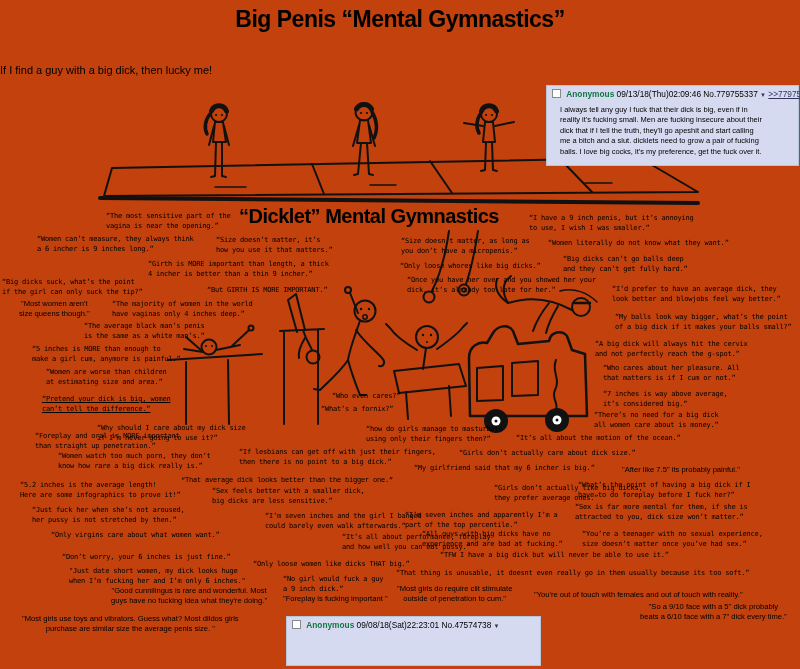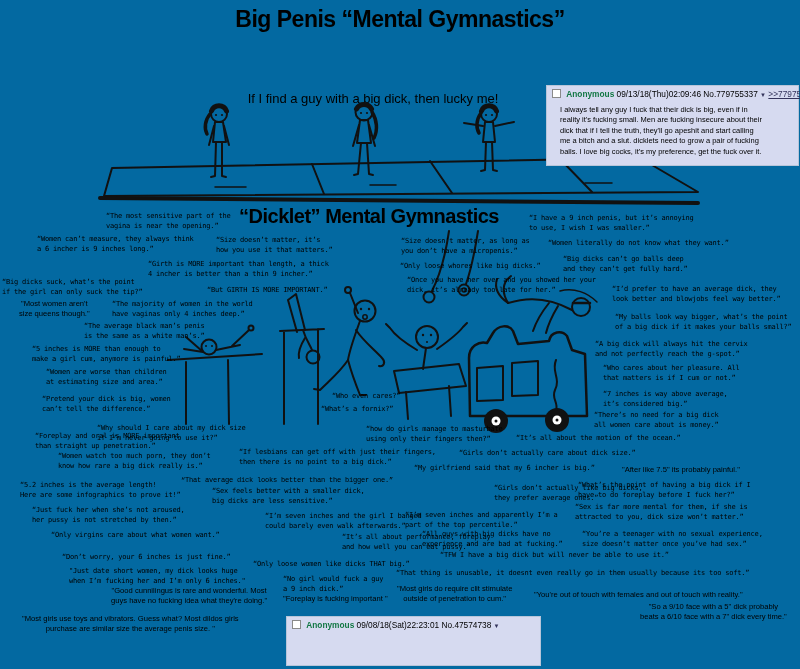--- a/index.html
+++ b/index.html
@@ -1,22 +1,22 @@
 <!DOCTYPE html>
 <html><head>
 <meta charset="utf-8">
 <style>
   html,body{margin:0;padding:0;background:#fff;}
-  #canvas{position:relative;width:800px;height:669px;background:#0369a1;overflow:hidden;
+  #canvas{position:relative;width:800px;height:669px;background:#c2410c;overflow:hidden;
           font-family:"Liberation Sans",sans-serif;color:#000;}
   .title{position:absolute;top:6px;left:0;width:800px;text-align:center;
          font-size:23px;font-weight:bold;letter-spacing:-0.5px;}
   .intro{position:absolute;top:43px;left:0;width:800px;text-align:center;
          font-size:11.5px;line-height:13.5px;white-space:pre-line;}
-  .lucky{position:absolute;top:91px;left:0;width:746px;text-align:center;font-size:13px;}
+  .lucky{position:absolute;top:64px;left:0;width:746px;text-align:left;font-size:11px;}
   .section-title{position:absolute;top:205px;left:0;width:738px;text-align:center;
          font-size:20px;font-weight:bold;letter-spacing:-0.5px;}
   .q{position:absolute;white-space:pre;}
   .q.m{font-family:"DejaVu Sans Mono",monospace;font-size:7px;line-height:9.5px;letter-spacing:-0.2px;}
   .q.s{font-family:"Liberation Sans",sans-serif;font-size:7.6px;line-height:10px;}
   .post{position:absolute;background:#d6daf0;border:1px solid #b7c5d9;}
   .post-header{padding:3px 5px 0 5px;font-size:8.3px;white-space:nowrap;}
   .checkbox{display:inline-block;width:7px;height:7px;background:#fff;border:1px solid #8a8a8a;
             vertical-align:-1px;margin-right:3px;}
   .name{color:#117743;font-weight:bold;}
@@ -188,21 +188,21 @@
       <div class="q m" style="left: 32px; top: 345px;">“5 inches is MORE than enough to
 make a girl cum, anymore is painful.”</div>
       <div class="q m" style="left: 595px; top: 340px;">“A big dick will always hit the cervix
 and not perfectly reach the g-spot.”</div>
       <div class="q m" style="left: 603px; top: 364px;">“Who cares about her pleasure. All
 that matters is if I cum or not.”</div>
       <div class="q m" style="left: 46px; top: 368px;">“Women are worse than children
 at estimating size and area.”</div>
       <div class="q m" style="left: 603px; top: 390px;">“7 inches is way above average,
 it’s considered big.”</div>
-      <div class="q m" style="left: 42px; top: 395px;">“Pretend your dick is big, women
+      <div class="q m" style="left: 42px; top: 395px; text-decoration: underline;">“Pretend your dick is big, women
 can’t tell the difference.”</div>
       <div class="q m" style="left: 594px; top: 411px;">“There’s no need for a big dick
 all women care about is money.”</div>
       <div class="q m" style="left: 332px; top: 392px;">“Who even cares?”</div>
       <div class="q m" style="left: 321px; top: 405px;">“What’s a fornix?”</div>
       <div class="q m" style="left: 516px; top: 434px;">“It’s all about the motion of the ocean.”</div>
       <div class="q m" style="left: 97px; top: 424px;">“Why should I care about my dick size
 if I’m never going to use it?”</div>
       <div class="q m" style="left: 366px; top: 425px;">“how do girls manage to masturbate
 using only their fingers then?”</div>

